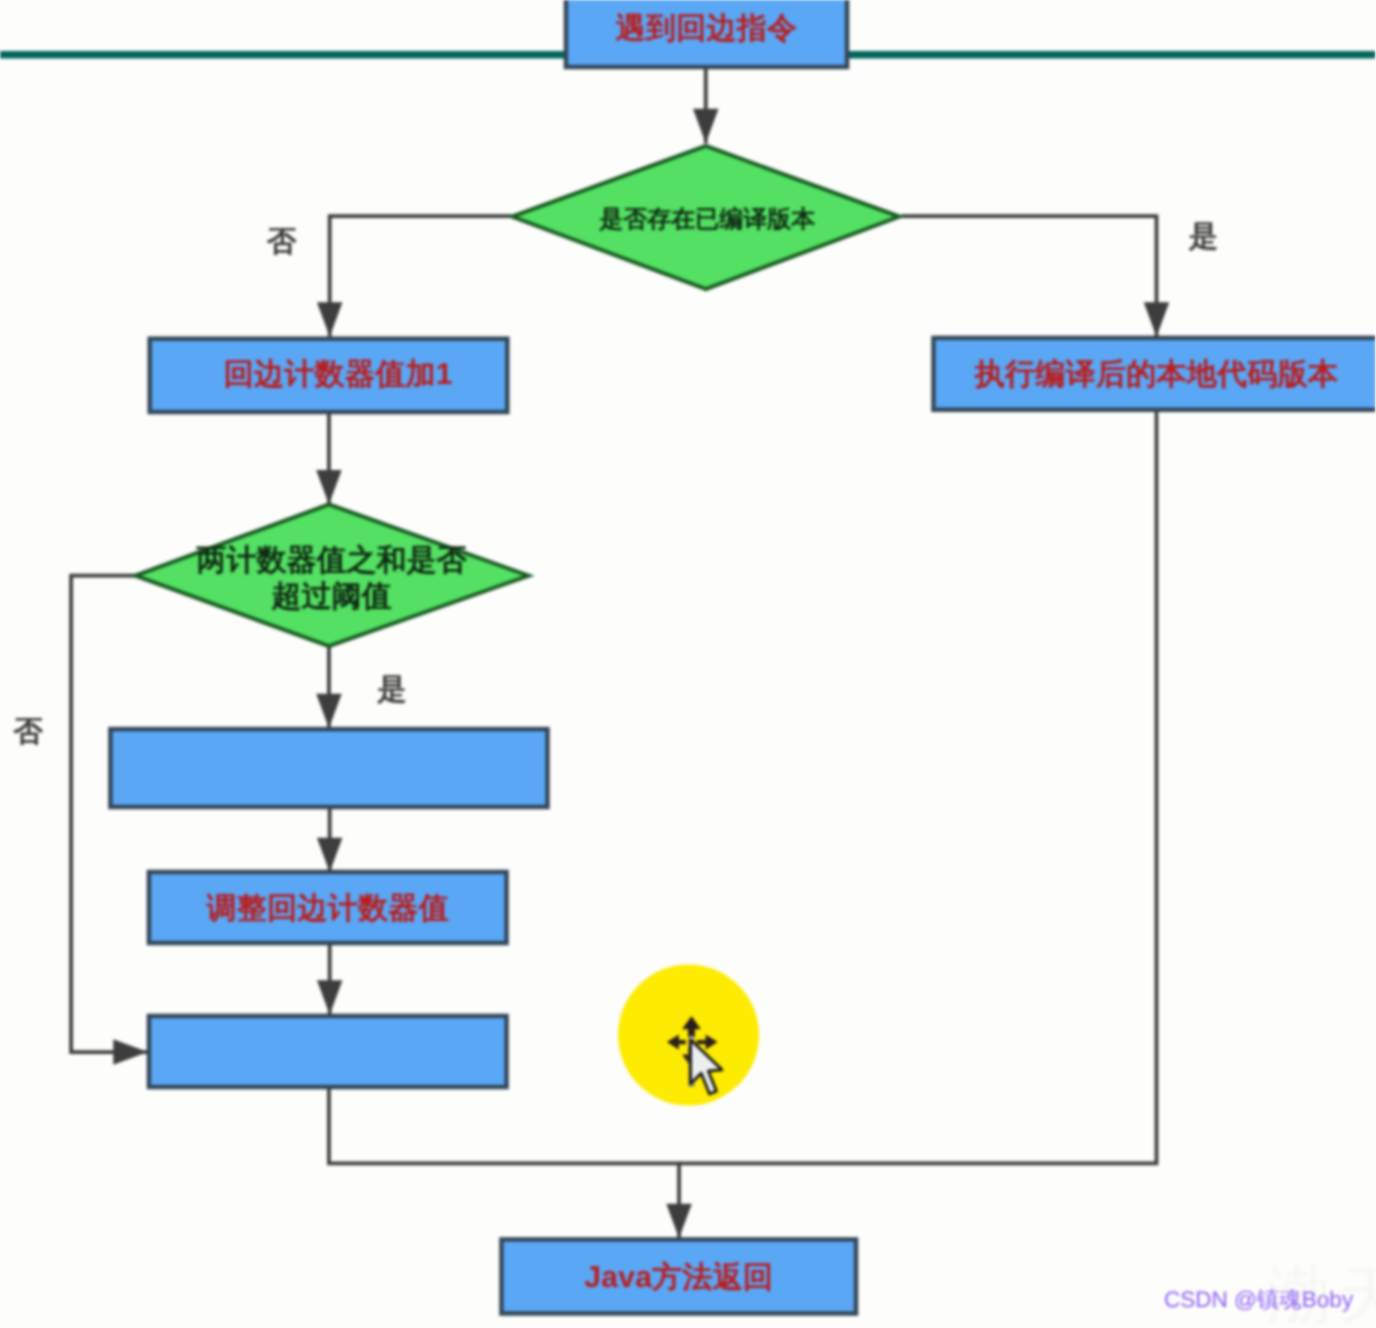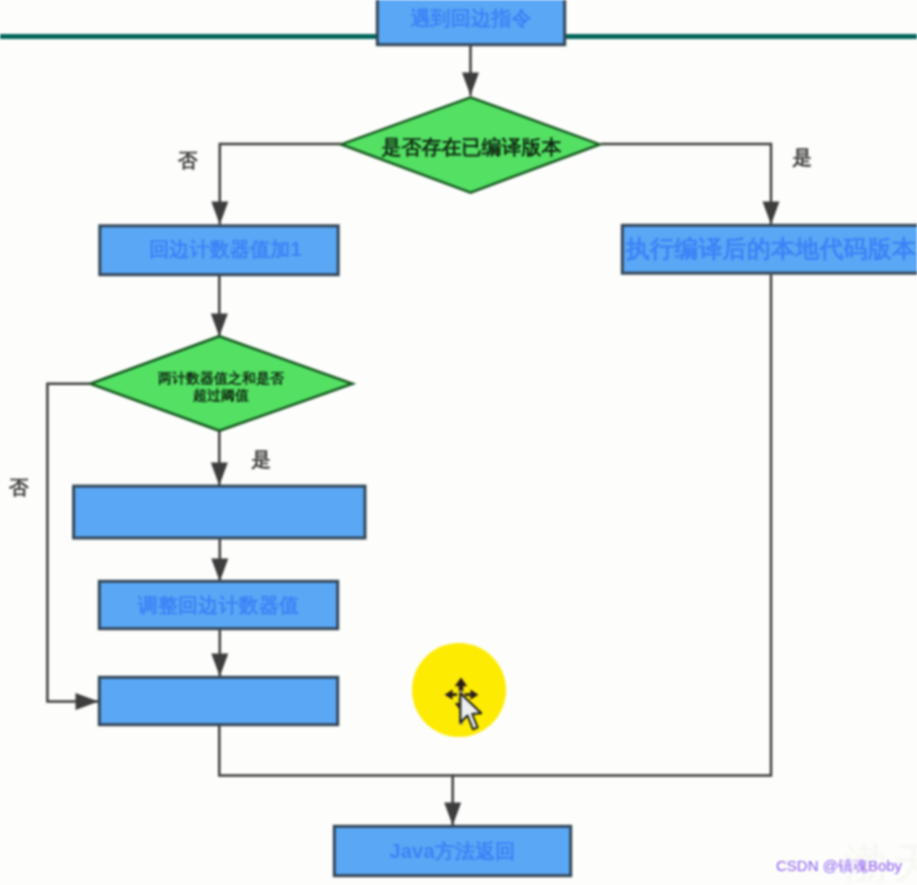--- a/index.html
+++ b/index.html
@@ -8,21 +8,21 @@
     width:917px;height:885px;overflow:hidden;position:relative;
     background:#fdfdfb;
     font-family:"Liberation Sans", sans-serif;
   }
   #stage{position:absolute;left:0;top:0;width:917px;height:885px;filter:blur(0.9px);}
   .layer{position:absolute;left:0;top:0;width:917px;height:885px;}
 
   
   .node{position:absolute;box-sizing:border-box;display:flex;align-items:center;justify-content:center;}
   .proc{background:transparent;}
-  .proc .t{color:#3b82f6;font-weight:bold;letter-spacing:.2px;white-space:nowrap;}
+  .proc .t{color:#b91c1c;font-weight:bold;letter-spacing:.2px;white-space:nowrap;}
   .dec .t{color:#0f2a12;font-weight:bold;text-align:center;line-height:1.17;white-space:pre-line;}
 
   
   .elbl{position:absolute;color:#3a3a3a;font-weight:bold;}
 
   
   #hl{position:absolute;border-radius:50%;background:#fdeb02;}
 
   
   #wm{position:absolute;color:#8b5cf6;white-space:nowrap;}
@@ -71,34 +71,34 @@
     <polygon points="90.3,383.8 219.3,336.2 352.5,383.8 219.3,430.8" fill="#53e063" stroke="#175a20" stroke-width="2.6"></polygon>
   </svg>
 
   <div class="node proc" style="left:376px;top:-10px;width:190px;height:56px;">
     <span class="t" style="font-size:20px;">遇到回边指令</span>
   </div>
   <div class="node proc" style="left:98px;top:224px;width:241px;height:51px;">
     <span class="t" style="font-size:20px;margin-left:14px;">回边计数器值加1</span>
   </div>
   <div class="node proc" style="left:621px;top:224px;width:300px;height:50px;">
-    <span class="t" style="font-size:24px;">执行编译后的本地代码版本</span>
+    <span class="t" style="font-size:20px;">执行编译后的本地代码版本</span>
   </div>
   <div class="node proc" style="left:98px;top:580px;width:241px;height:50px;align-items:center;">
     <span class="t" style="font-size:20px;">调整回边计数器值</span>
   </div>
   <div class="node proc" style="left:333px;top:825px;width:239px;height:52px;">
     <span class="t" style="font-size:20px;">Java方法返回</span>
   </div>
 
   <div class="node dec" style="left:343px;top:99px;width:257px;height:97px;">
-    <span class="t" style="font-size:20px;">是否存在已编译版本</span>
+    <span class="t" style="font-size:16px;">是否存在已编译版本</span>
   </div>
   <div class="node dec" style="left:90px;top:337.5px;width:262px;height:98px;">
-    <span class="t" style="font-size:14px;">两计数器值之和是否
+    <span class="t" style="font-size:20px;">两计数器值之和是否
 超过阈值</span>
   </div>
 
   <div class="elbl" style="left:178px;top:146.5px;font-size:19.5px;">否</div>
   <div class="elbl" style="left:792.5px;top:143.5px;font-size:19.5px;">是</div>
   <div class="elbl" style="left:251.5px;top:445.5px;font-size:19.5px;">是</div>
   <div class="elbl" style="left:9px;top:474px;font-size:19.5px;">否</div>
 
   <div id="hl" style="left:412px;top:643px;width:94px;height:94px;"></div>
 

